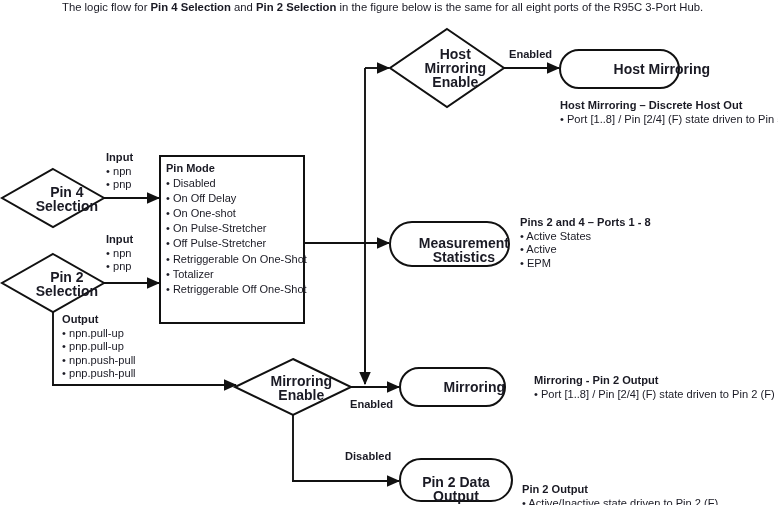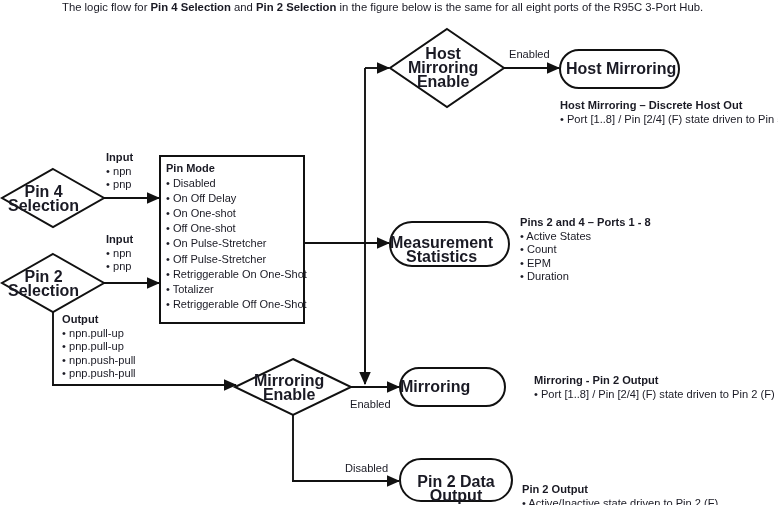--- a/index.html
+++ b/index.html
@@ -33,43 +33,43 @@
     color: #1a1a24;
     white-space: nowrap;
   }
   #caption b { font-weight: bold; margin-top: 20px; }
 
   
   .node-label {
     position: absolute;
     display: flex;
     align-items: center;
-    justify-content: flex-start;
+    justify-content: flex-end;
     text-align: center;
     font-weight: bold;
-    font-size: 16px;
+    font-size: 14px;
     line-height: 14px;
     color: #1a1a24;
     pointer-events: none;
   }
 
   
   .txt {
     position: absolute;
     font-size: 11.1px;
     line-height: 13.6px;
     color: #1a1a24;
     white-space: nowrap;
   }
   .txt .hd { font-weight: bold; display: block; }
   .txt .li { display: block; }
   .edge-label {
     position: absolute;
     font-size: 11.1px;
-    font-weight: normal;
+    font-weight: bold;
     color: #1a1a24;
     white-space: nowrap;
   }
 
   
   #pinmode-text {
     position: absolute;
     left: 166px;
     top: 161px;
     width: 140px;
@@ -144,42 +144,41 @@
 
 <div class="node-label" style="left:8px; top:184px; width:90px; height:30px;">
   <span>Pin 4<br>Selection</span>
 </div>
 <div class="node-label" style="left:8px; top:269px; width:90px; height:30px;">
   <span>Pin 2<br>Selection</span>
 </div>
 <div class="node-label" style="left:408px; top:46px; width:78px; height:44px;">
   <span>Host<br>Mirroring<br>Enable</span>
 </div>
-<div class="node-label" style="left:566px; top:50px; width:119px; height:38px;">
+<div class="node-label" style="left:591px; top:50px; width:119px; height:38px;">
   <span>Host Mirroring</span>
 </div>
 <div class="node-label" style="left:390px; top:222px; width:119px; height:56px;">
   <span>Measurement<br>Statistics</span>
 </div>
 <div class="node-label" style="left:254px; top:373px; width:78px; height:30px;">
   <span>Mirroring<br>Enable</span>
 </div>
 <div class="node-label" style="left:400px; top:368px; width:105px; height:38px;">
   <span>Mirroring</span>
 </div>
 <div class="node-label" style="left:400px; top:459px; width:112px; height:59px;">
   <span>Pin 2 Data Output</span>
 </div>
 
 <div id="pinmode-text">
   <span class="hd">Pin Mode</span>
   <span class="li">• Disabled</span>
   <span class="li">• On Off Delay</span>
   <span class="li">• On One-shot</span>
-  <span class="li">• Off One-shot</span>
   <span class="li">• On Pulse-Stretcher</span>
   <span class="li">• Off Pulse-Stretcher</span>
   <span class="li">• Retriggerable On One-Shot</span>
   <span class="li">• Totalizer</span>
   <span class="li">• Retriggerable Off One-Shot</span>
 </div>
 
 <div class="txt" style="left:106px; top:151px;">
   <span class="hd">Input</span>
   <span class="li">• npn</span>
@@ -201,30 +200,29 @@
 </div>
 
 <div class="txt" style="left:560px; top:99px;">
   <span class="hd">Host Mirroring – Discrete Host Out</span>
   <span class="li">• Port [1..8] / Pin [2/4] (F) state driven to Pin 5 (M)</span>
 </div>
 
 <div class="txt" style="left:520px; top:216px;">
   <span class="hd">Pins 2 and 4 – Ports 1 - 8</span>
   <span class="li">• Active States</span>
-  <span class="li">• Count</span>
+  <span class="li">• Active</span>
   <span class="li">• EPM</span>
-  <span class="li">• Duration</span>
 </div>
 
 <div class="txt" style="left:522px; top:374px;margin-left:12px;">
   <span class="hd">Mirroring - Pin 2 Output</span>
   <span class="li">• Port [1..8] / Pin [2/4] (F) state driven to Pin 2 (F)</span>
 </div>
 
 <div class="txt" style="left:522px; top:463px;margin-top:20px;">
   <span class="hd">Pin 2 Output</span>
   <span class="li">• Active/Inactive state driven to Pin 2 (F)</span>
 </div>
 
 <div class="edge-label" style="left:509px; top:48px;">Enabled</div>
 <div class="edge-label" style="left:350px; top:398px;">Enabled</div>
-<div class="edge-label" style="left:297px; top:462px;padding-left:48px;">Disabled</div>
+<div class="edge-label" style="left:297px; top:450px;padding-left:48px;">Disabled</div>
 
 </body></html>

